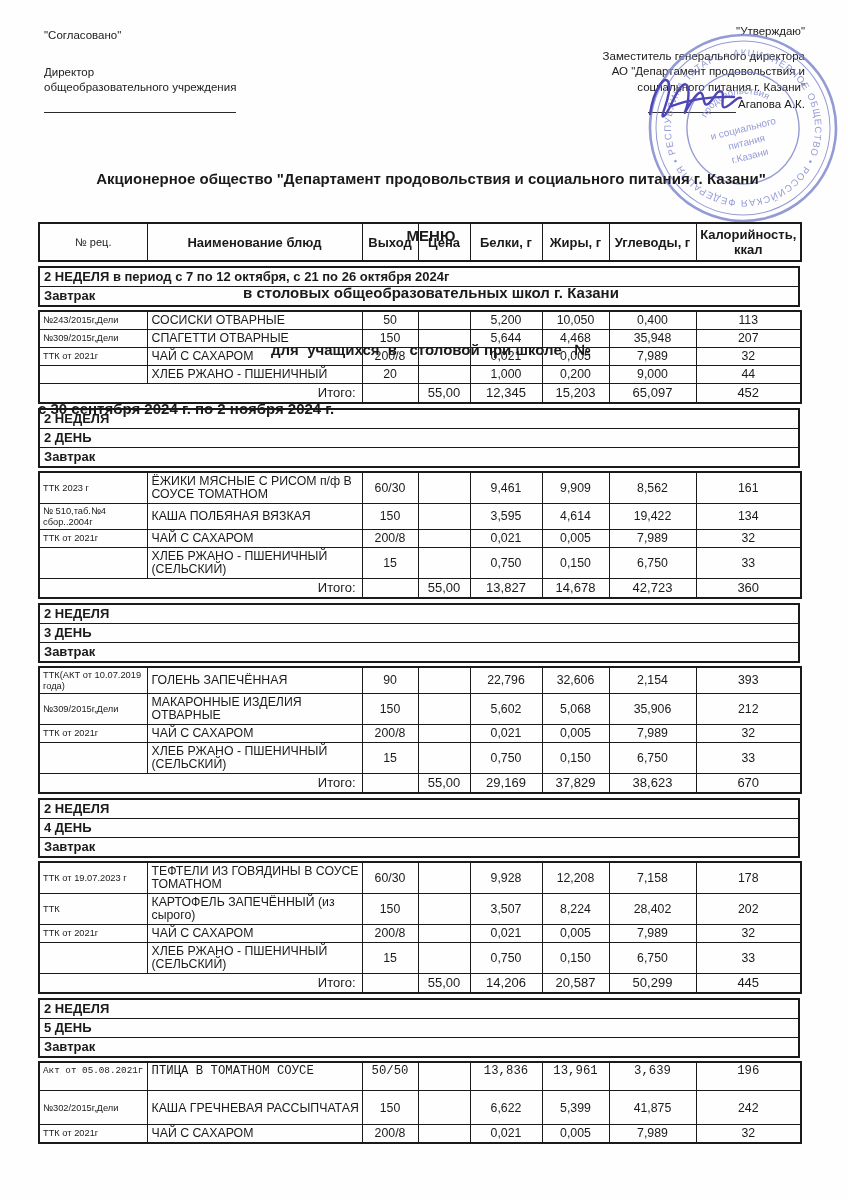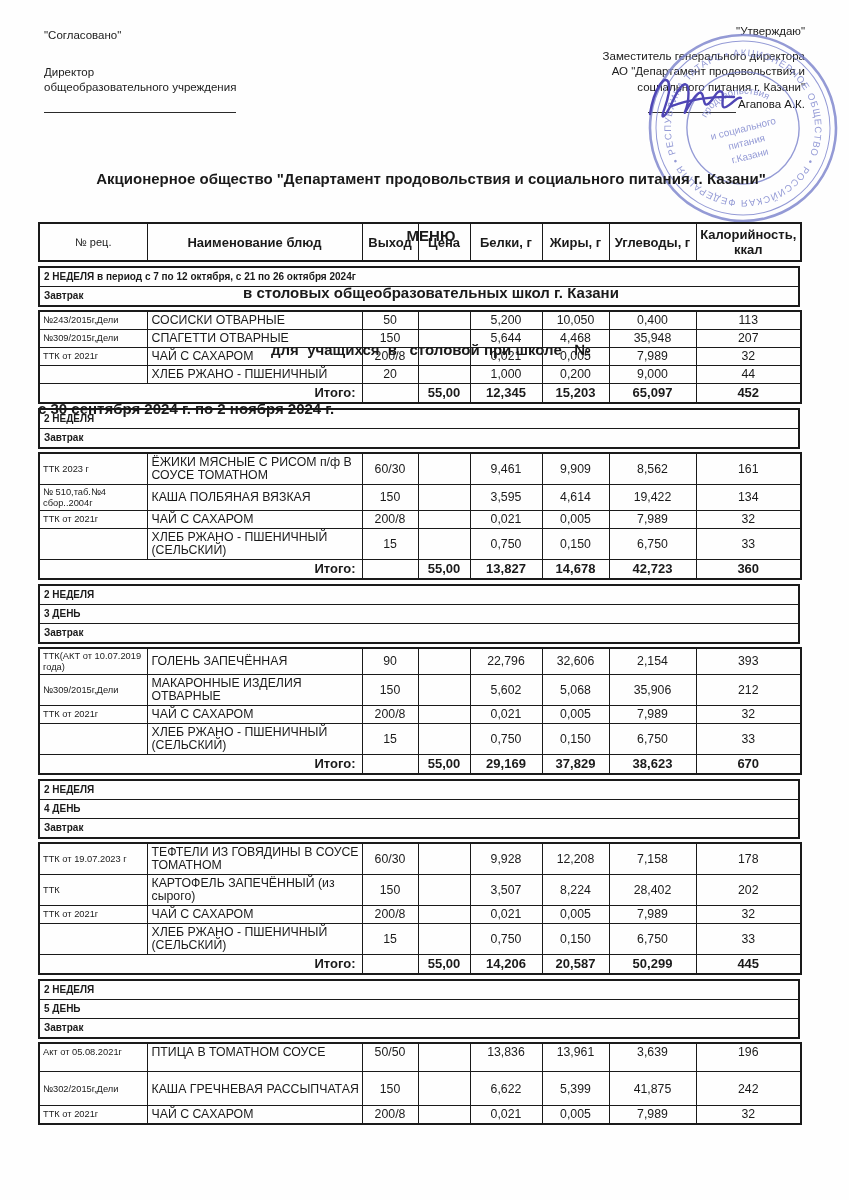--- a/index.html
+++ b/index.html
@@ -28,29 +28,29 @@
   .titles{position:absolute;left:38px;width:786px;top:131px;text-align:center;font-weight:bold;font-size:15px;line-height:19px;white-space:pre-wrap;}
   .titles .period{text-align:left;margin-top:2px;padding-right:2px;}
   
   .menu{position:absolute;left:38px;top:222px;width:766px;}
   table{border-collapse:collapse;table-layout:fixed;width:762px;}
   .head-tbl,.data-tbl,.hdr-rows{border:2px solid #1a1a1a;}
   th,td{border:1px solid #1a1a1a;overflow:hidden;}
   .head-tbl th{font-size:13px;font-weight:bold;padding:3px 1px;line-height:15px;text-align:center;vertical-align:middle;}
   .head-tbl th.rec-h{font-size:11px;font-weight:normal;margin-left:20px;}
   .hdr-rows{margin-top:4px;}
-  .hdr-rows td{font-size:10px;font-weight:bold;padding:2px 0 2px 4px;line-height:14px;}
+  .hdr-rows td{font-size:13px;font-weight:bold;padding:2px 0 2px 4px;line-height:14px;}
   .data-tbl{margin-top:3px;}
   .data-tbl td{font-size:12.3px;line-height:13px;padding:2px;vertical-align:middle;}
   td.rec{font-size:9.3px;line-height:10.5px;padding-left:3px;}
   td.name{padding-left:4px;text-align:left;}
   td.num{text-align:center;}
-  tr.tall td{padding-bottom:12px;}
+  tr.tall td{padding-bottom:12px;font-family:Liberation Mono, monospace;}
   tr.semi-tall td{padding-top:11px;padding-bottom:9px;}
-  tr.total td{font-weight:bold;font-size:13px;line-height:14px;}
+  tr.total td{font-weight:normal;font-size:13px;line-height:14px;}
   td.total-label{text-align:right;padding-right:6px;}
 </style>
 </head>
 <body>
 
 <div class="page">
 
   <div class="agreed">
     <div>"Согласовано"</div>
     <div class="role">
@@ -209,20 +209,23 @@
     </table>
   </div>
 
   <div class="section">
     <table class="hdr-rows">
       <tbody>
               <tr>
                 <td>2 НЕДЕЛЯ</td>
               </tr>
       <tr>
+                <td>2 ДЕНЬ</td>
+              </tr>
+      <tr>
                 <td>Завтрак</td>
               </tr>
     </tbody>
           </table>
     <table class="data-tbl">
       <colgroup>
               <col style="width:108px">
               <col style="width:215px">
               <col style="width:56px">
               <col style="width:52px">

